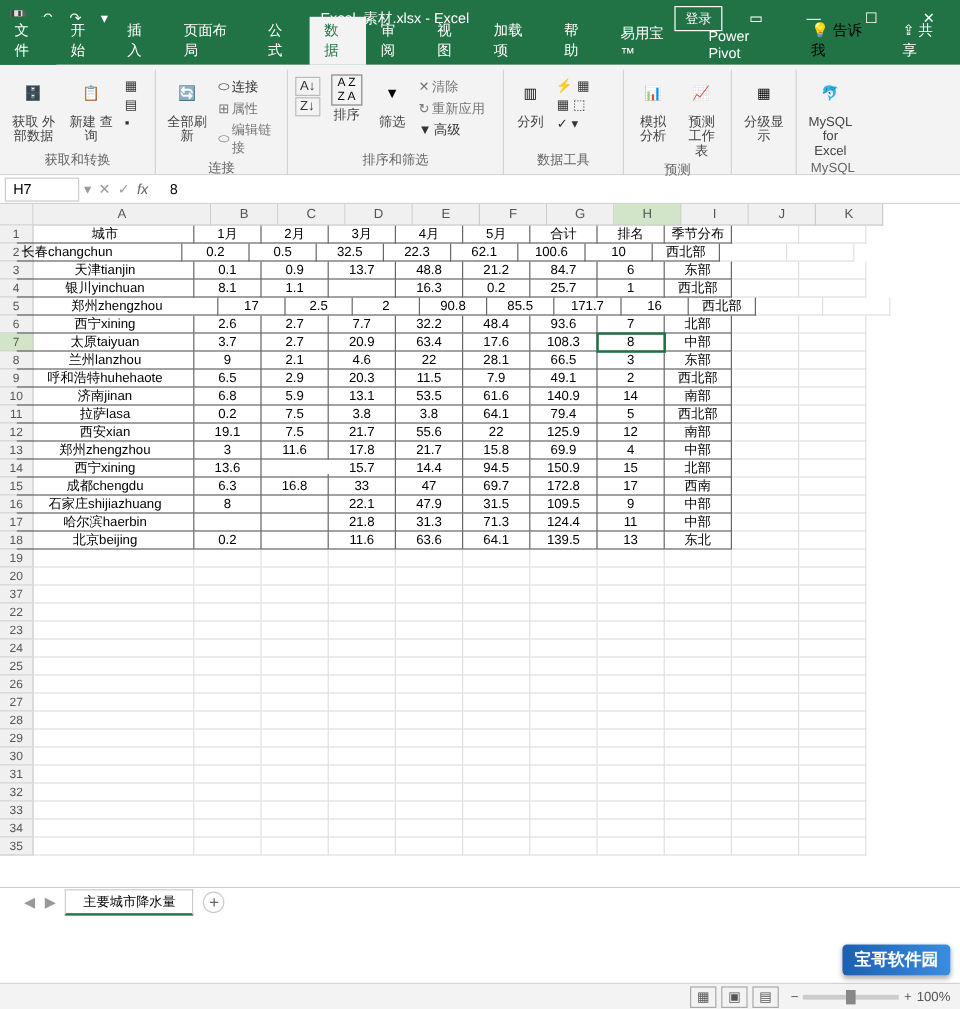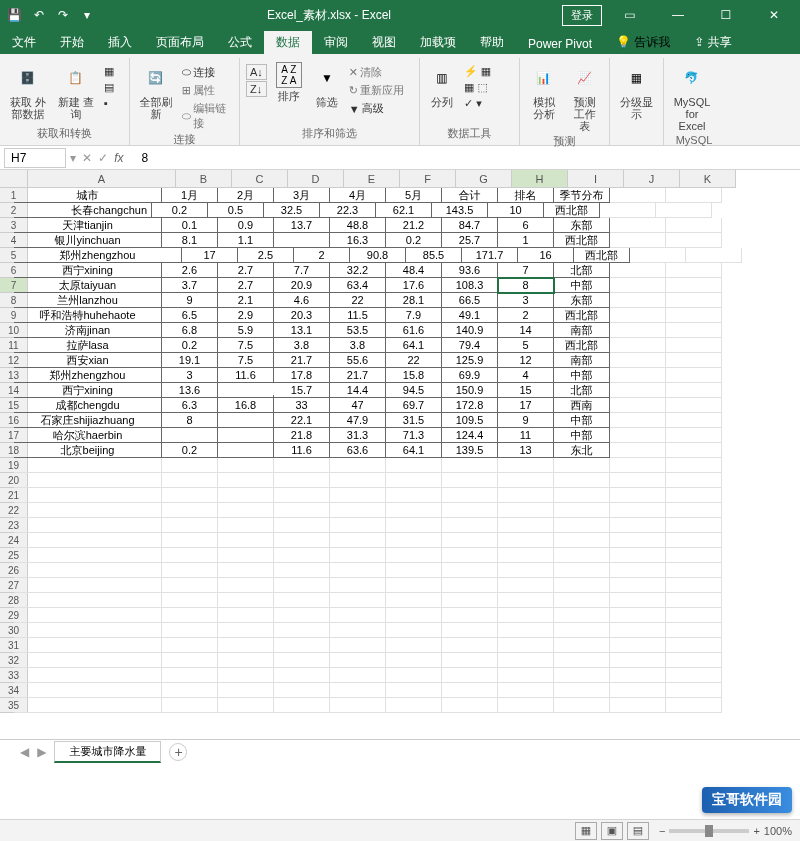--- a/index.html
+++ b/index.html
@@ -88,20 +88,21 @@
     <div class="tab filemenu">文件</div>
     <div class="tab">开始</div>
     <div class="tab">插入</div>
     <div class="tab">页面布局</div>
     <div class="tab">公式</div>
     <div class="tab active">数据</div>
     <div class="tab">审阅</div>
     <div class="tab">视图</div>
     <div class="tab">加载项</div>
     <div class="tab">帮助</div>
+    <div class="tab">易用宝 ™</div>
     <div class="tab">Power Pivot</div>
     <div class="tab tellme">💡 告诉我</div>
     <div class="tab">⇪ 共享</div>
   </div>
 
 <div class="ribbon">
   <div class="group" style="width:130px">
     <div class="group-body">
       <div class="bigbtn">
         <span class="icon">🗄️</span>
@@ -252,21 +253,21 @@
       <div class="rowhead">11</div>
       <div class="rowhead">12</div>
       <div class="rowhead">13</div>
       <div class="rowhead">14</div>
       <div class="rowhead">15</div>
       <div class="rowhead">16</div>
       <div class="rowhead">17</div>
       <div class="rowhead">18</div>
       <div class="rowhead">19</div>
       <div class="rowhead">20</div>
-      <div class="rowhead">21</div>
+      <div class="rowhead">37</div>
       <div class="rowhead">22</div>
       <div class="rowhead">23</div>
       <div class="rowhead">24</div>
       <div class="rowhead">25</div>
       <div class="rowhead">26</div>
       <div class="rowhead">27</div>
       <div class="rowhead">28</div>
       <div class="rowhead">29</div>
       <div class="rowhead">30</div>
       <div class="rowhead">31</div>
@@ -283,27 +284,27 @@
         <div class="cell data" style="width: 56px;">3月</div>
         <div class="cell data" style="width: 56px;">4月</div>
         <div class="cell data" style="width: 56px;">5月</div>
         <div class="cell data" style="width: 56px;">合计</div>
         <div class="cell data" style="width: 56px;">排名</div>
         <div class="cell data" style="width: 56px;">季节分布</div>
         <div class="cell" style="width: 56px;"></div>
         <div class="cell" style="width: 56px;"></div>
       </div>
       <div class="row">
-        <div class="cell data" style="width: 138px; text-align: right;">长春changchun</div>
+        <div class="cell data" style="width: 138px; text-align: left;">长春changchun</div>
         <div class="cell data" style="width: 56px;">0.2</div>
         <div class="cell data" style="width: 56px;">0.5</div>
         <div class="cell data" style="width: 56px;">32.5</div>
         <div class="cell data" style="width: 56px;">22.3</div>
         <div class="cell data" style="width: 56px;">62.1</div>
-        <div class="cell data" style="width: 56px;">143.5</div>
+        <div class="cell data" style="width: 56px;">100.6</div>
         <div class="cell data" style="width: 56px;">10</div>
         <div class="cell data" style="width: 56px;">西北部</div>
         <div class="cell" style="width: 56px;"></div>
         <div class="cell" style="width: 56px;"></div>
       </div>
       <div class="row">
         <div class="cell data" style="width: 148px; text-align: center;">天津tianjin</div>
         <div class="cell data" style="width: 56px;">0.1</div>
         <div class="cell data" style="width: 56px;">0.9</div>
         <div class="cell data" style="width: 56px;">13.7</div>

